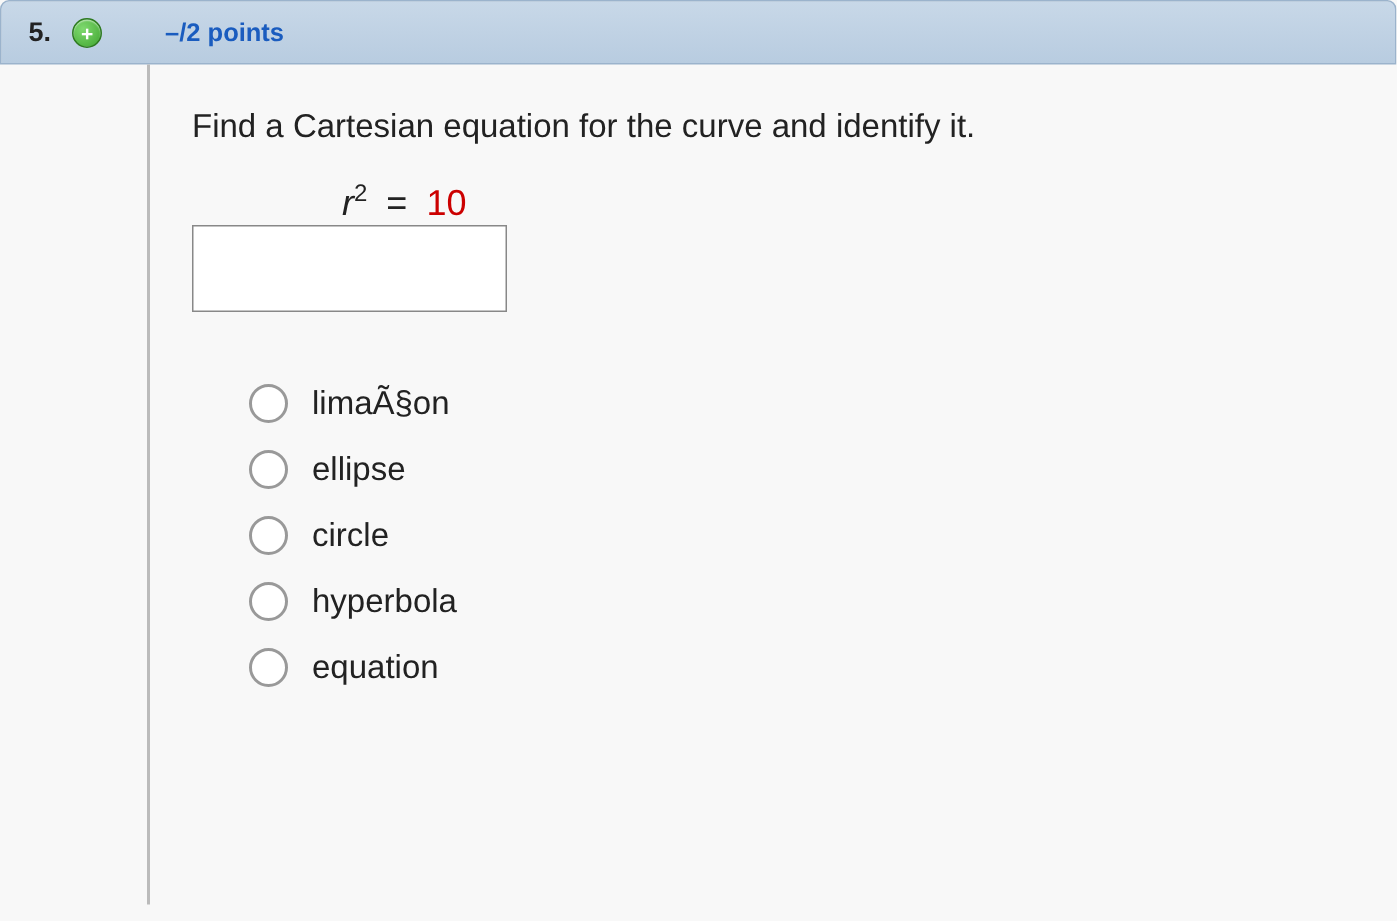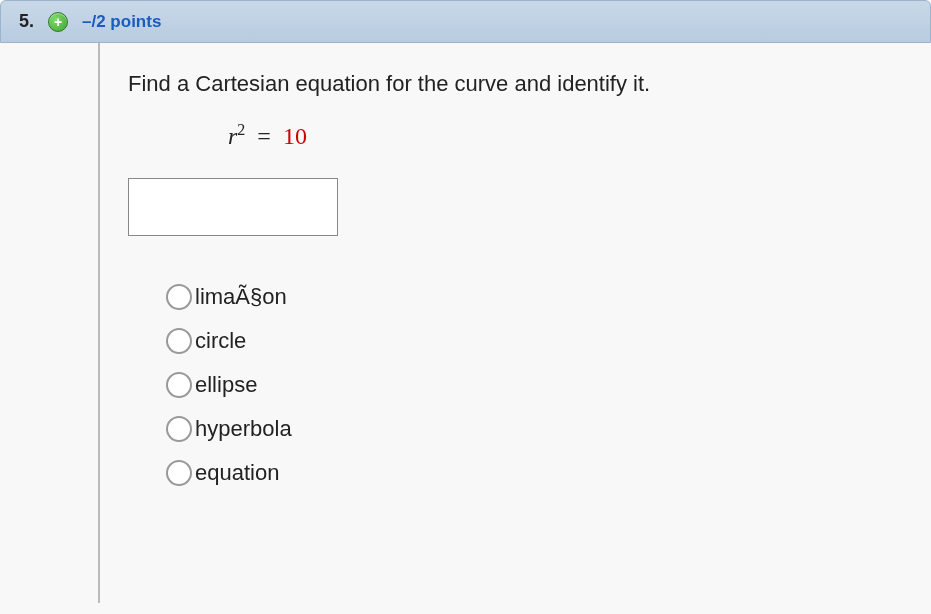--- a/index.html
+++ b/index.html
@@ -38,20 +38,21 @@
       justify-content: center;
       color: #fff;
       font-weight: bold;
       font-size: 14px;
       box-shadow: inset 0 1px 1px rgba(255,255,255,0.5);
     }
     .points {
       font-weight: bold;
       font-size: 17px;
       color: #1a5cbf;
+      margin-left: 28px;
     }
     .source {
       font-size: 17px;
       color: #333;
     }
     .content-wrap {
       display: flex;
     }
     .left-column {
       width: 100px;
@@ -65,22 +66,21 @@
     }
     .prompt {
       font-size: 22px;
       color: #222;
       margin-bottom: 24px;
     }
     .equation {
       font-size: 24px;
       color: #222;
       margin-left: 100px;
-      margin-bottom: 28px;
-      font-family: Liberation Serif, serif;
+      font-family: Liberation Sans, sans-serif;
       font-style: italic;
     }
     .equation .var {
       font-style: italic;
     }
     .equation sup {
       font-size: 16px;
       font-style: normal;
     }
     .equation .eq {
@@ -99,21 +99,21 @@
       margin-bottom: 48px;
       padding: 6px;
       font-size: 18px;
     }
     .radio-group {
       margin-left: 38px;
     }
     .radio-option {
       display: flex;
       align-items: center;
-      gap: 3px;
+      gap: 16px;
       margin-bottom: 18px;
     }
     .radio-circle {
       width: 26px;
       height: 26px;
       border: 2px solid #999;
       border-radius: 50%;
       background: #fff;
       flex-shrink: 0;
       cursor: pointer;
@@ -146,25 +146,25 @@
 
     <input type="text" class="answer-box" value="" style="">
 
     <div class="radio-group">
       <div class="radio-option">
         <span class="radio-circle"></span>
         <span class="radio-label">limaÃ§on</span>
       </div>
       <div class="radio-option">
         <span class="radio-circle"></span>
-        <span class="radio-label">circle</span>
+        <span class="radio-label">ellipse</span>
       </div>
       <div class="radio-option">
         <span class="radio-circle"></span>
-        <span class="radio-label">ellipse</span>
+        <span class="radio-label">circle</span>
       </div>
       <div class="radio-option">
         <span class="radio-circle"></span>
         <span class="radio-label">hyperbola</span>
       </div>
       <div class="radio-option">
         <span class="radio-circle"></span>
         <span class="radio-label">equation</span>
       </div>
     </div>

